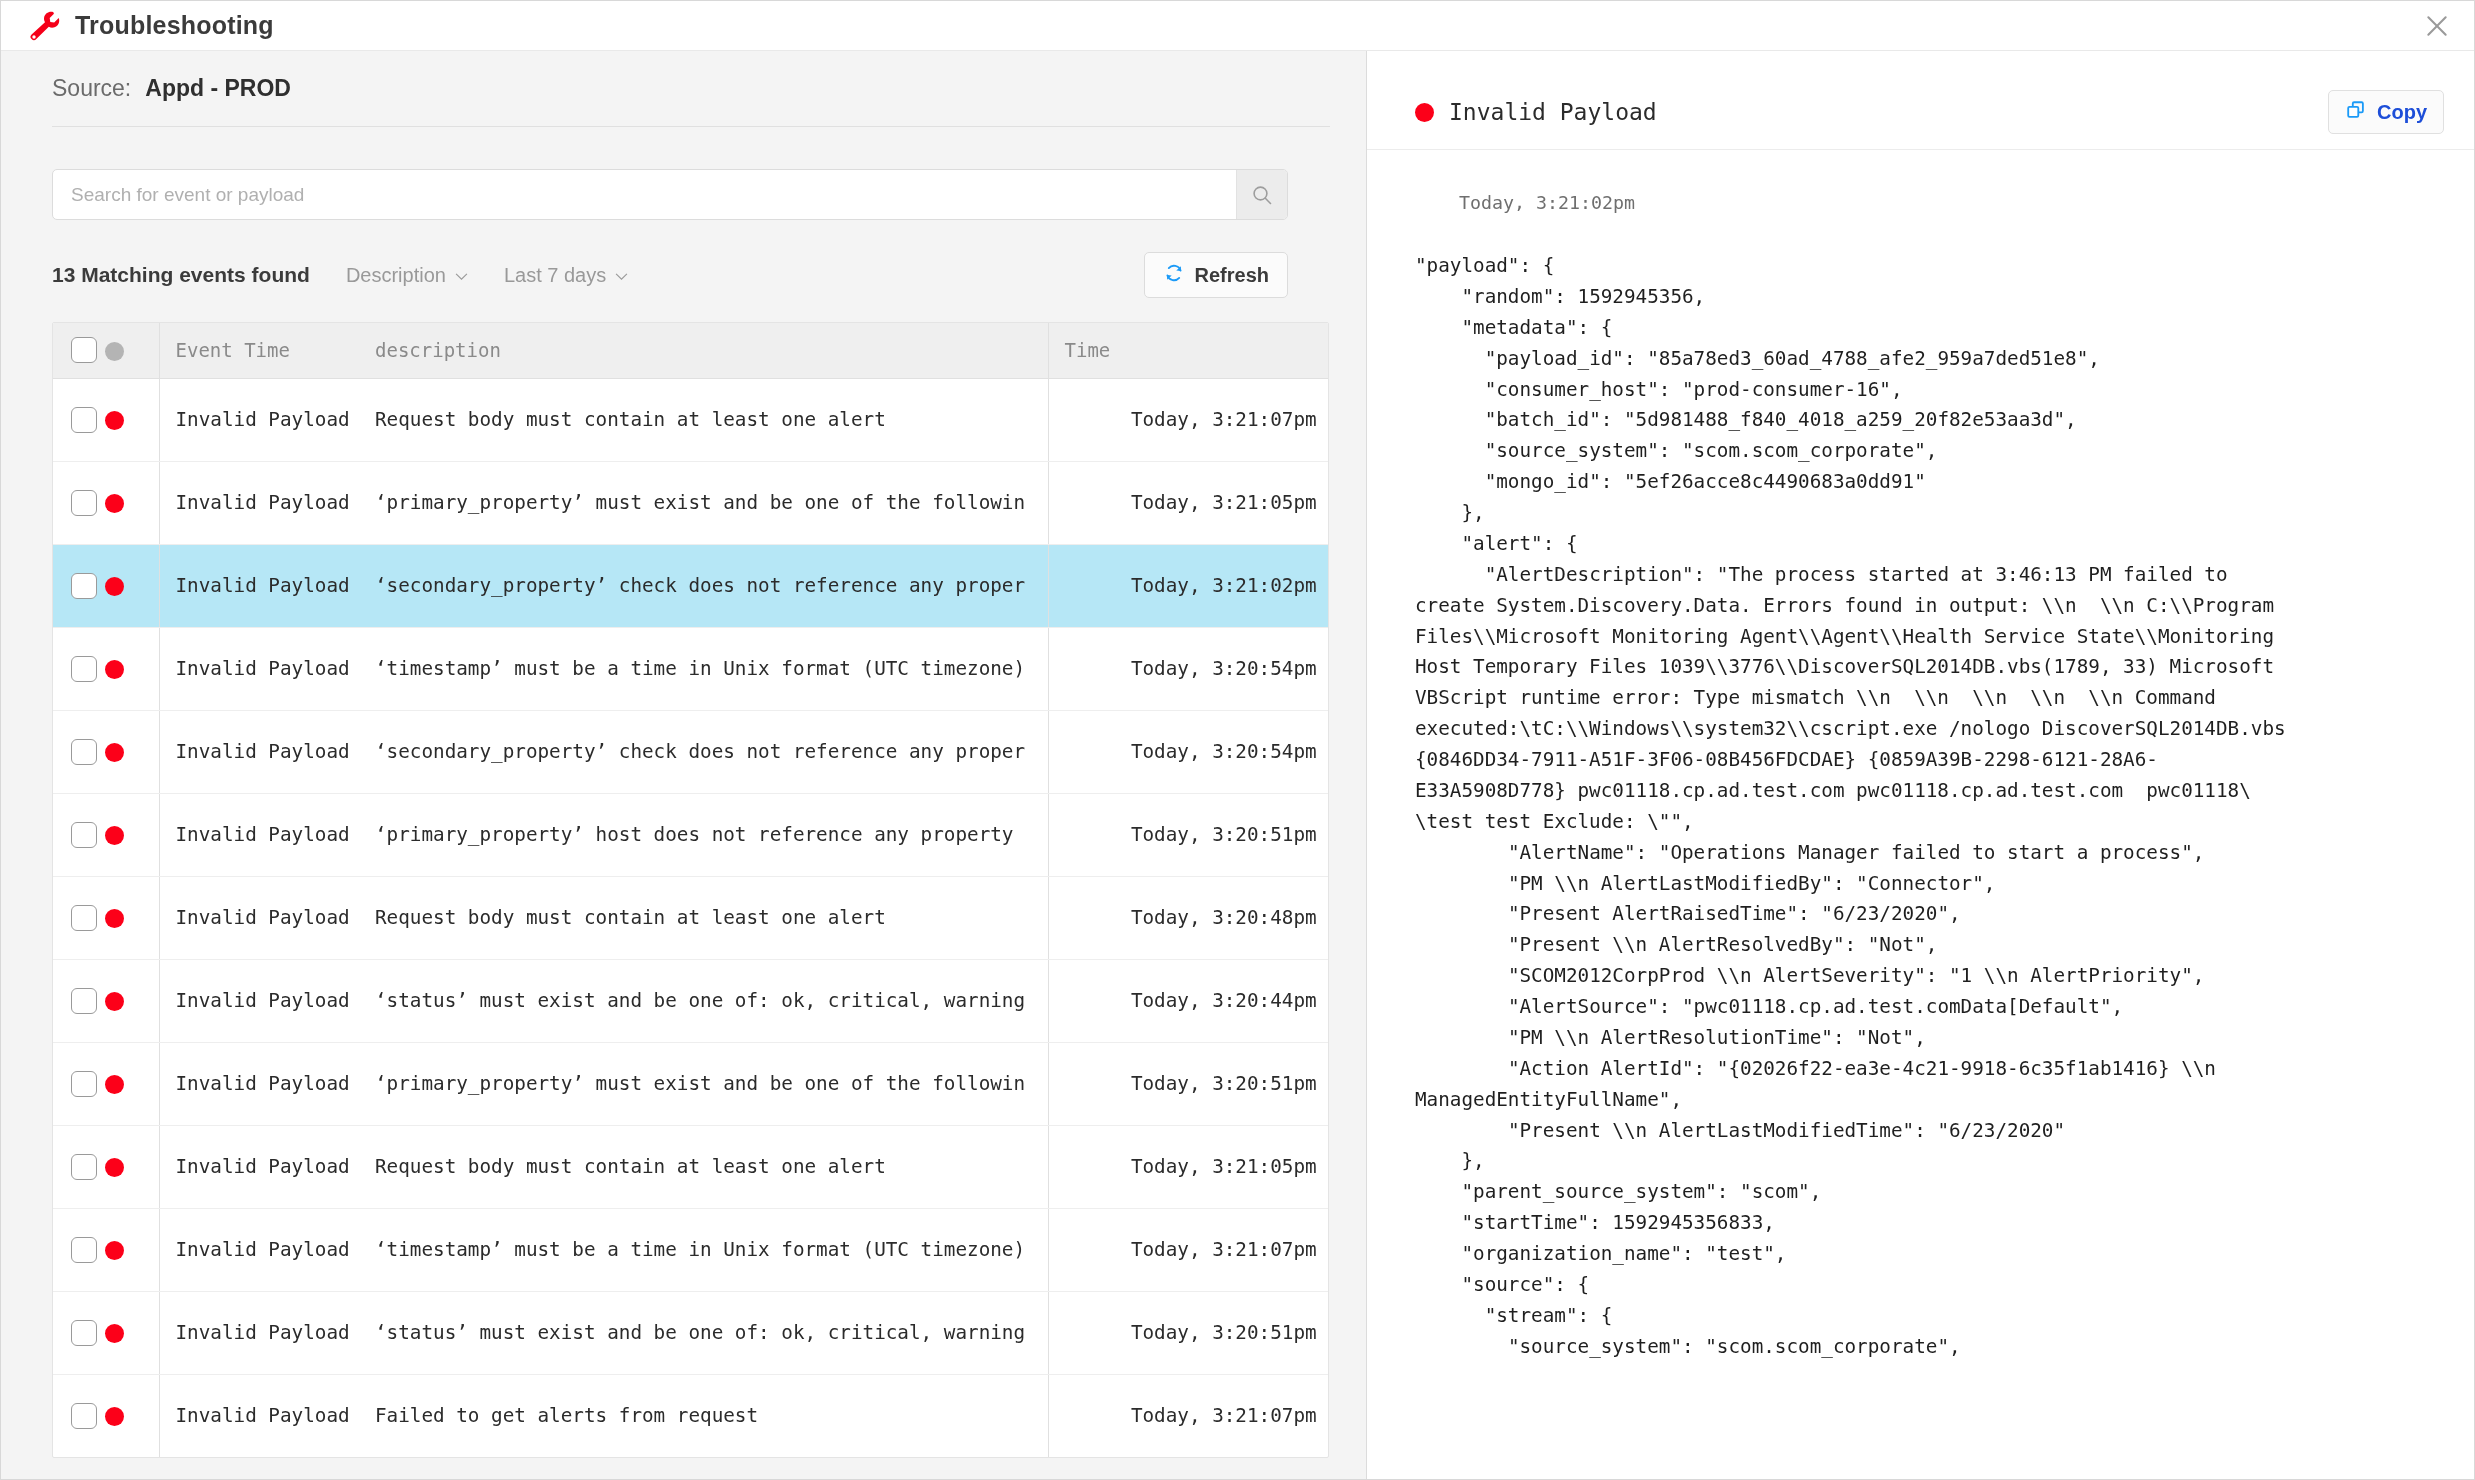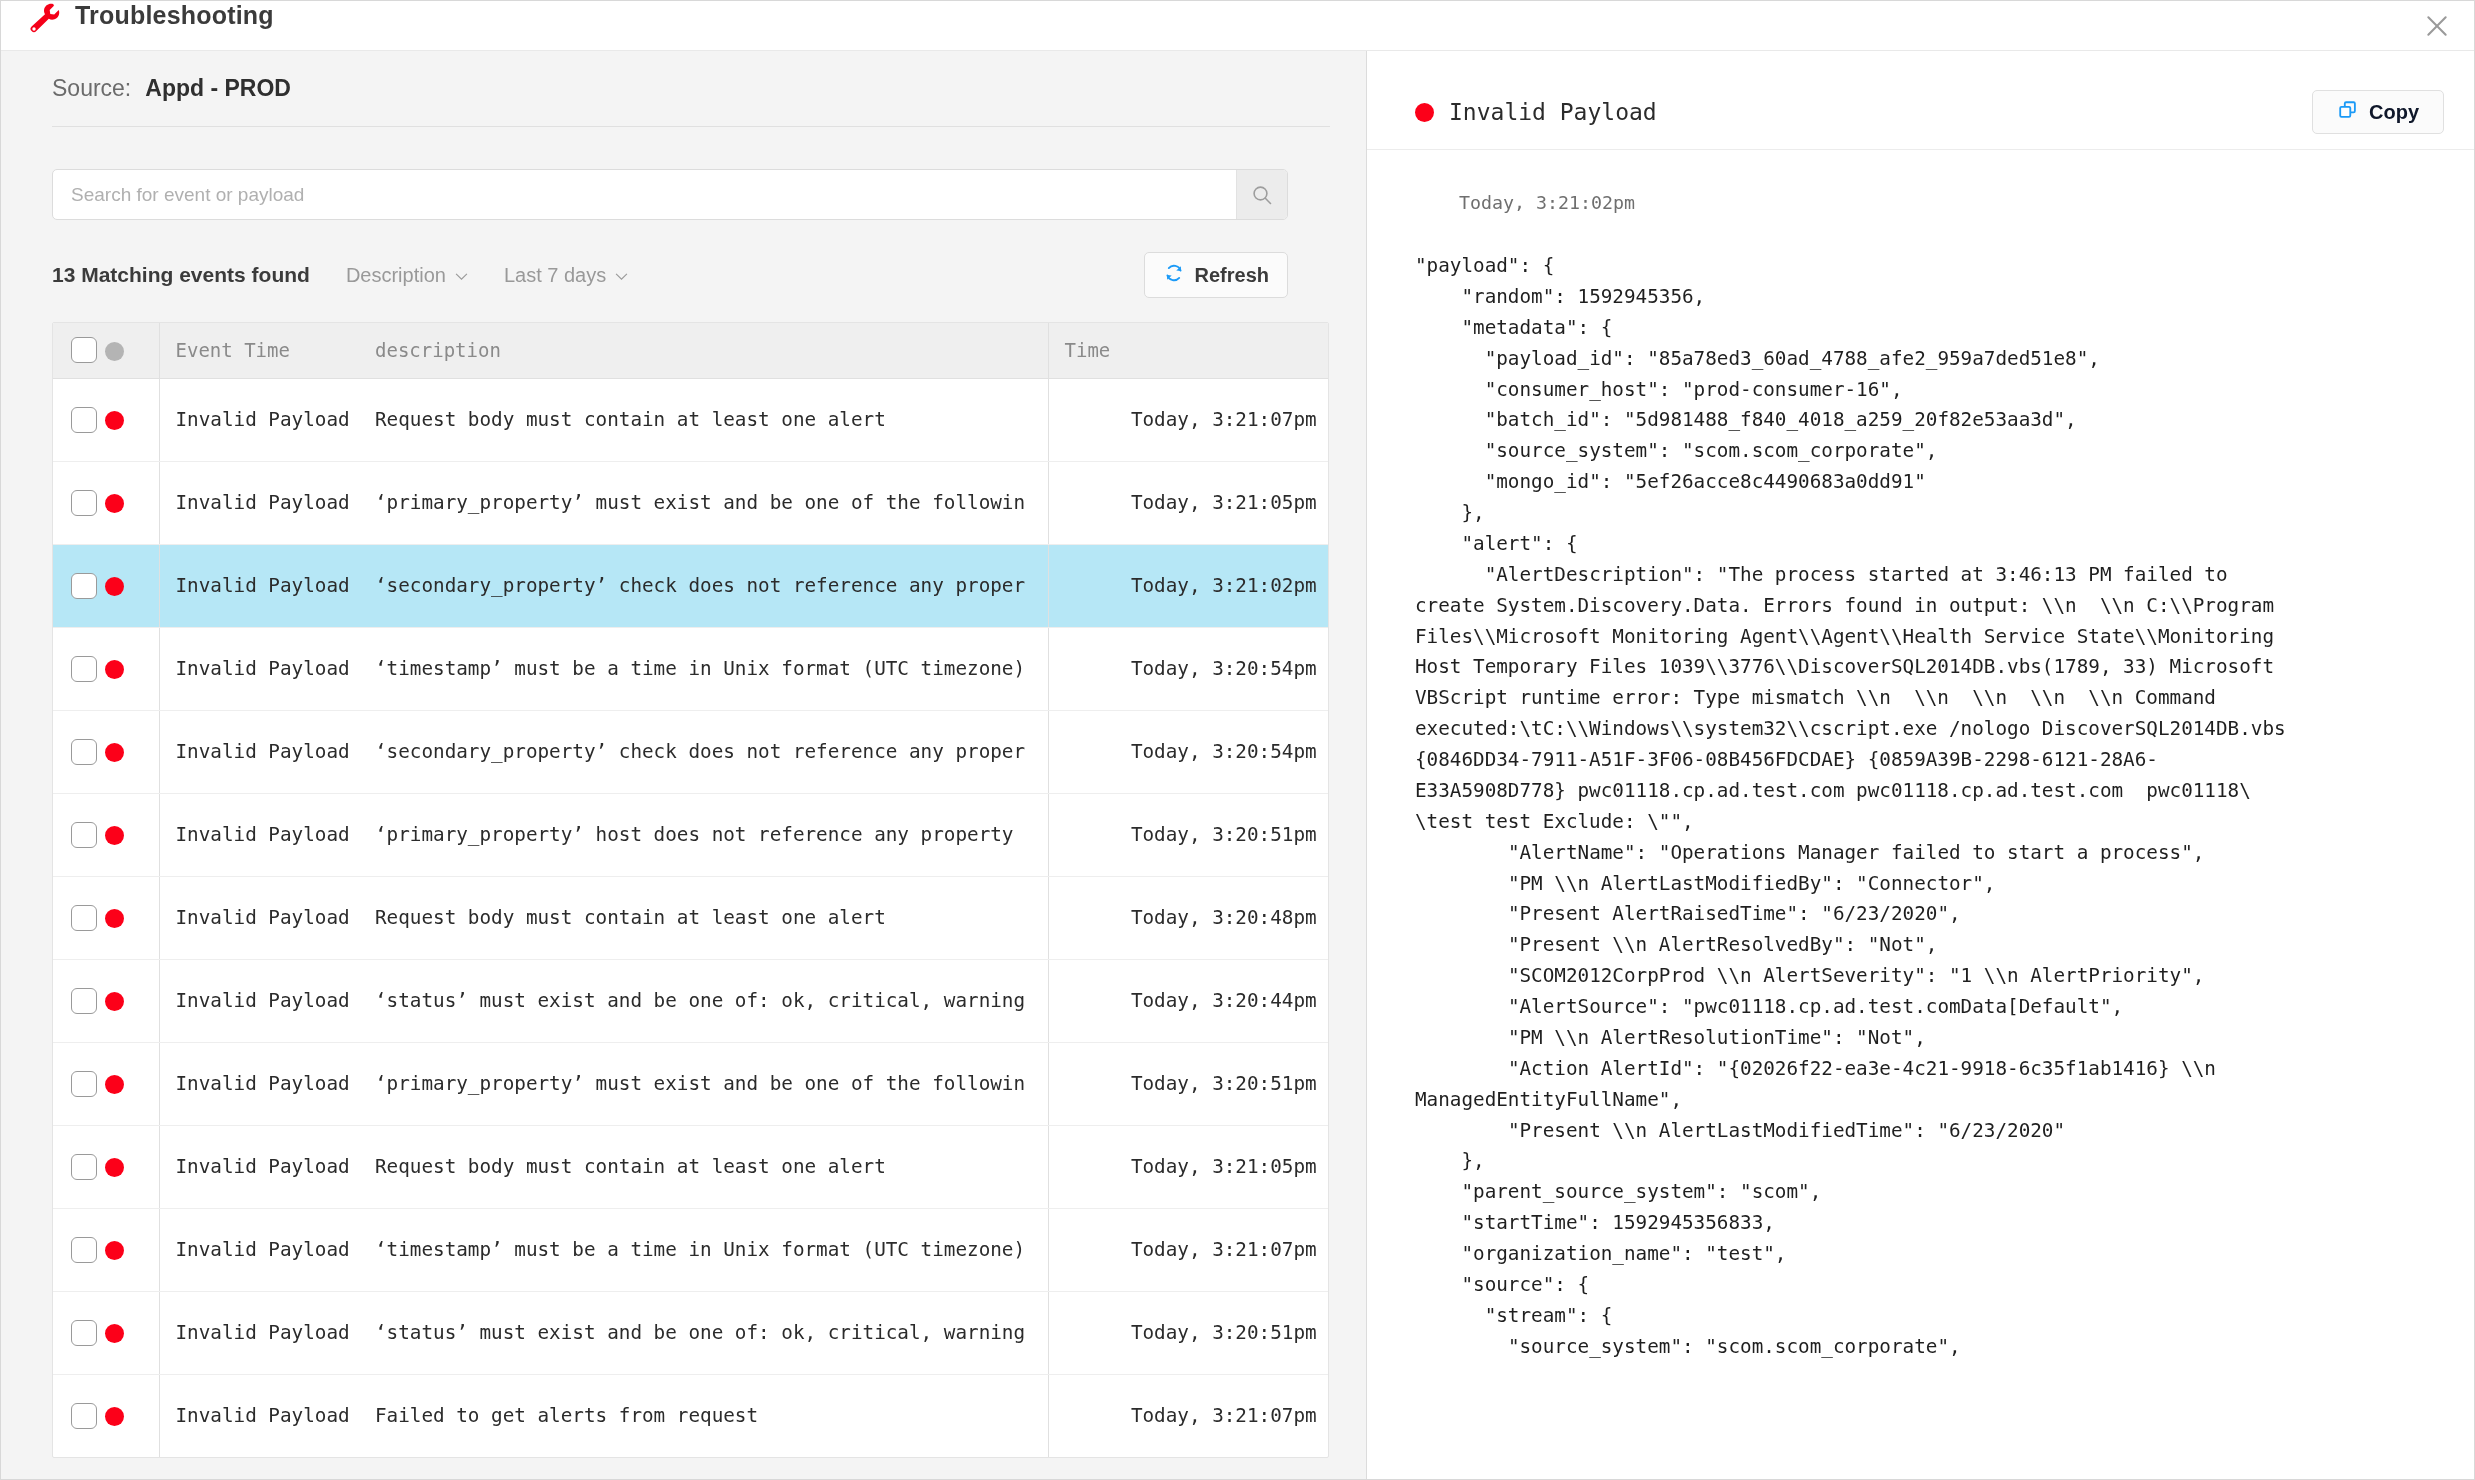--- a/index.html
+++ b/index.html
@@ -18,20 +18,21 @@
     flex-direction: column;
     border: 1px solid #d8d8d8;
   }
 
   
   .titlebar {
     height: 50px;
     min-height: 50px;
     background: #ffffff;
     display: flex;
+    align-items: center;
     padding: 0 33px 0 26px;
     border-bottom: 1px solid #e9e9e9;
     position: relative;
   }
   .wrench-icon { width: 34px; height: 34px; flex: 0 0 34px; margin-right: 14px; }
   .app-title {
     font-size: 25px;
     font-weight: bold;
     color: #3b3b3b;
     letter-spacing: 0.2px;
@@ -233,24 +234,24 @@
     font-family: "DejaVu Sans Mono", monospace;
     display: flex; align-items: center; gap: 15px;
   }
   .detail-spacer { flex: 1; }
   .copy-btn {
     display: flex; align-items: center; gap: 10px;
     border: 1px solid #e0e0e0;
     background: #fbfbfb;
     border-radius: 5px;
     height: 44px;
-    padding: 0 24px;
+    padding: 0 16px;
     font-size: 20px;
     font-weight: bold;
-    color: #0f172a;
+    color: #1d4ed8;
     cursor: pointer;
     font-family: "Liberation Sans", sans-serif;
   }
   .detail-body {
     flex: 1;
     overflow: hidden;
     padding: 42px 40px 0 48px;
     min-height: 0;
   }
   .detail-subject {

